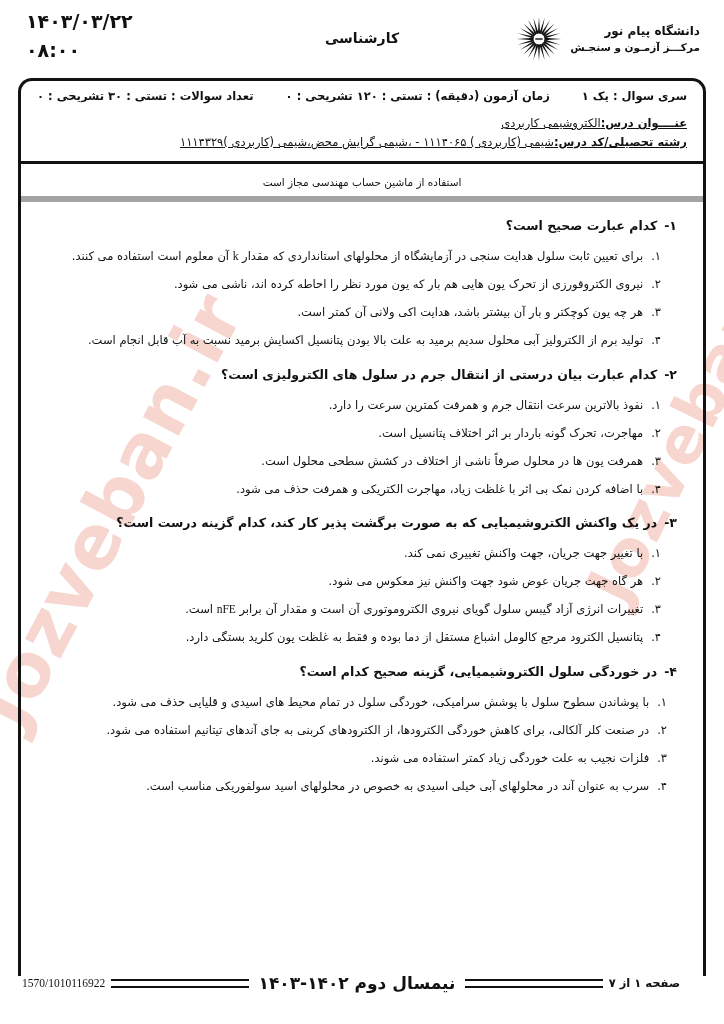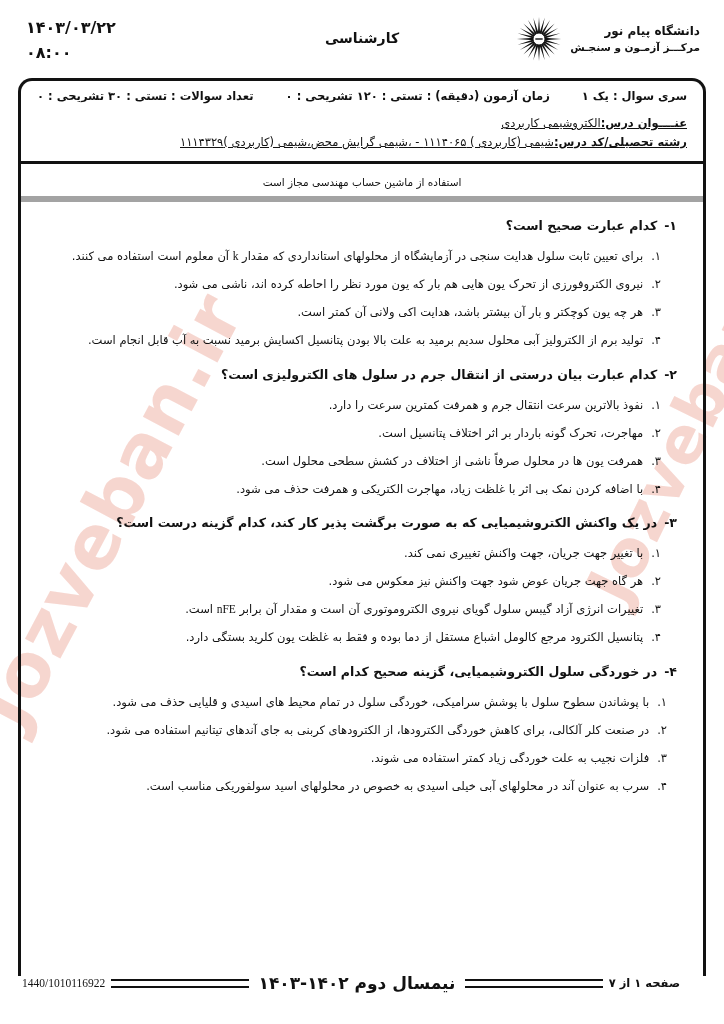--- a/index.html
+++ b/index.html
@@ -50,26 +50,26 @@
   
   .top-header {
     position: relative;
     z-index: 2;
     height: 72px;
     padding: 14px 22px 0 22px;
     box-sizing: border-box;
   }
   .date-block {
     position: absolute;
-    top: 16px;
+    top: 7px;
     left: 26px;
     text-align: left;
     direction: ltr;
     font-weight: bold;
-    font-size: 16px;
+    font-size: 19px;
     line-height: 1.55;
     letter-spacing: 0.3px;
   }
   .center-degree {
     position: absolute;
     top: 30px;
     left: 0;
     right: 0;
     text-align: center;
     font-weight: bold;
@@ -398,14 +398,14 @@
 
     </div>
   </div>
 </div>
 
 <div class="footer">
   <div class="f-page">صفحه ۱ از ۷</div>
   <div class="dbl-rule"></div>
   <div class="f-term">نیمسال دوم ۱۴۰۲-۱۴۰۳</div>
   <div class="dbl-rule"></div>
-  <div class="f-code">1440/1010116922</div>
+  <div class="f-code">1570/1010116922</div>
 </div>
 
 </body></html>

